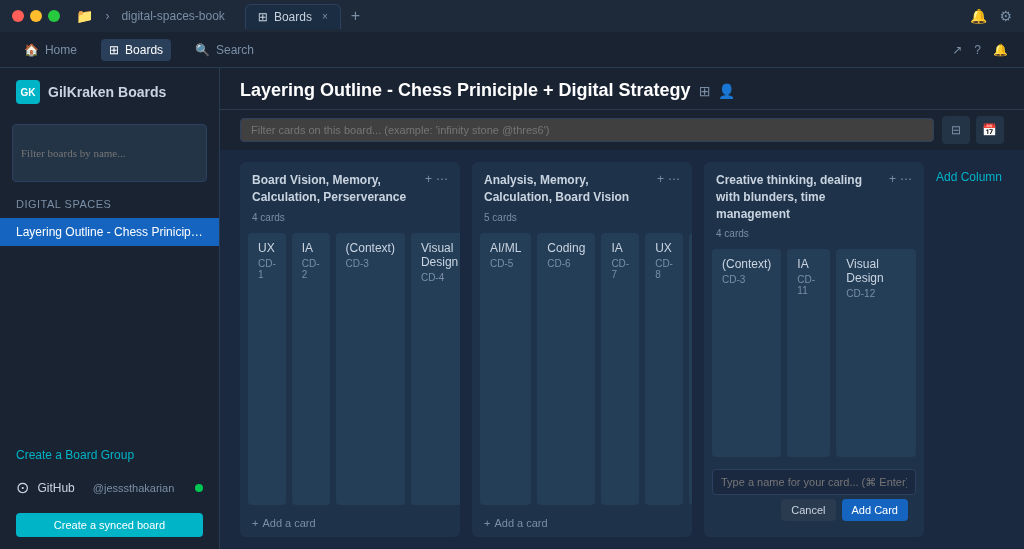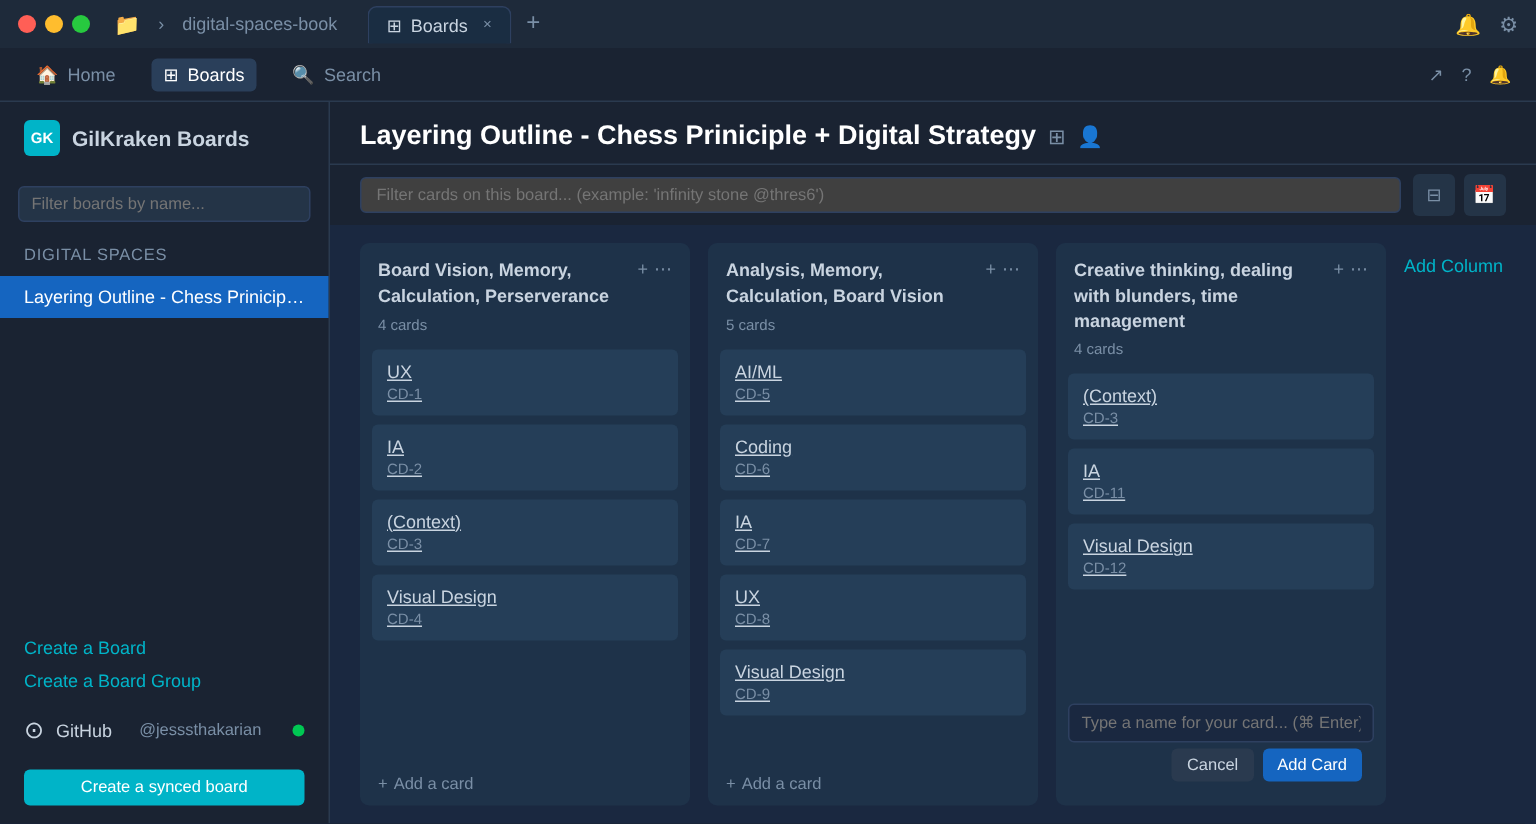--- a/index.html
+++ b/index.html
@@ -42,21 +42,21 @@
     .nav-right { margin-left: auto; display: flex; gap: 12px; align-items: center; color: #7a8fa6; }
 
     
     .main-layout { display: flex; height: calc(549px - 68px); }
 
     
     .sidebar { width: 220px; background: #1a2332; border-right: 1px solid #2a3a4f; display: flex; flex-direction: column; flex-shrink: 0; }
     .sidebar-logo { display: flex; align-items: center; gap: 8px; padding: 12px 16px; font-size: 14px; font-weight: 600; color: #c9d4e0; }
     .sidebar-logo-icon { width: 24px; height: 24px; background: #00b4c8; border-radius: 4px; display: flex; align-items: center; justify-content: center; font-size: 10px; color: #fff; }
     .sidebar-filter { margin: 8px 12px; }
-    .sidebar-filter input { width: 100%; background: #243447; border: 1px solid #2e4060; border-radius: 4px; padding: 5px 8px; color: #7a8fa6; font-size: 11px; outline: none; }
+    .sidebar-filter input { width: 100%; background: #243447; border: 1px solid #2e4060; border-radius: 4px; padding: 22px 8px; color: #7a8fa6; font-size: 11px; outline: none; font-family: Liberation Serif, serif; }
     .sidebar-section-title { padding: 8px 16px; font-size: 11px; color: #7a8fa6; font-weight: 400; text-transform: uppercase; letter-spacing: 0.5px; }
     .sidebar-item { padding: 7px 16px; cursor: pointer; color: #c9d4e0; font-size: 12px; border-radius: 0; }
     .sidebar-item-active { background: #1565c0; color: #fff; }
     .sidebar-item-text { overflow: hidden; text-overflow: ellipsis; white-space: nowrap; }
     .sidebar-bottom { margin-top: auto; padding: 12px 16px; display: flex; flex-direction: column; gap: 8px; }
     .sidebar-link { color: #00b4c8; font-size: 12px; cursor: pointer; }
     .github-section { display: flex; align-items: center; gap: 8px; padding: 8px 0; }
     .github-icon { font-size: 16px; }
     .github-user { font-size: 11px; color: #7a8fa6; margin-left: 10px; }
     .online-dot { width: 8px; height: 8px; border-radius: 50%; background: #00c853; margin-left: auto; }
@@ -74,21 +74,21 @@
 
     
     .board-area { flex: 1; display: flex; gap: 12px; padding: 12px 20px; overflow-x: auto; background: #1a2840; position: relative; }
 
     
     .column { width: 220px; flex-shrink: 0; background: #1e3249; border-radius: 6px; display: flex; flex-direction: column; max-height: 380px; }
     .column-header { padding: 10px 12px 6px; display: flex; align-items: flex-start; justify-content: space-between; }
     .column-title { font-size: 12px; font-weight: 600; color: #c9d4e0; line-height: 1.4; flex: 1; }
     .column-actions { display: flex; gap: 4px; color: #7a8fa6; flex-shrink: 0; }
     .column-count { font-size: 10px; color: #7a8fa6; padding: 0 12px 6px; }
-    .column-cards { padding: 4px 8px; display: flex; flex-direction: column; gap: 6px; overflow-y: auto; flex: 1; text-decoration: underline; }
+    .column-cards { padding: 4px 8px; display: flex; flex-direction: row; gap: 6px; overflow-y: auto; flex: 1; }
     .card { background: #253e58; border-radius: 4px; padding: 8px 10px; cursor: pointer; }
     .card-title { font-size: 12px; color: #c9d4e0; margin-bottom: 3px; }
     .card-id { font-size: 10px; color: #7a8fa6; }
     .add-card-btn { padding: 8px 12px; color: #7a8fa6; font-size: 11px; cursor: pointer; display: flex; align-items: center; gap: 4px; }
 
     
     .new-card-area { padding: 8px; }
     .new-card-input { width: 100%; background: #1a2840; border: 1px solid #2e4060; border-radius: 4px; padding: 6px 8px; color: #c9d4e0; font-size: 11px; outline: none; }
     .new-card-actions { display: flex; gap: 6px; padding: 4px 8px 8px; justify-content: flex-end; }
     .btn-cancel { background: #2a3a4f; border: none; color: #c9d4e0; border-radius: 4px; padding: 5px 10px; font-size: 11px; cursor: pointer; }
@@ -152,21 +152,20 @@
       <span>GilKraken Boards</span>
     </div>
     <div class="sidebar-filter">
       <input type="text" placeholder="Filter boards by name..." style="">
     </div>
     <div class="sidebar-section-title">Digital Spaces</div>
     <div class="sidebar-item sidebar-item-active">
       <div class="sidebar-item-text">Layering Outline - Chess Priniciple + Di...</div>
     </div>
     <div class="sidebar-bottom">
-      <div class="sidebar-link">Create a Board</div>
       <div class="sidebar-link">Create a Board Group</div>
       <div class="github-section">
         <span class="github-icon">⊙</span>
         <span>GitHub</span>
         <span class="github-user">@jesssthakarian</span>
         <div class="online-dot"></div>
       </div>
       <button class="synced-btn">Create a synced board</button>
     </div>
   </div>

